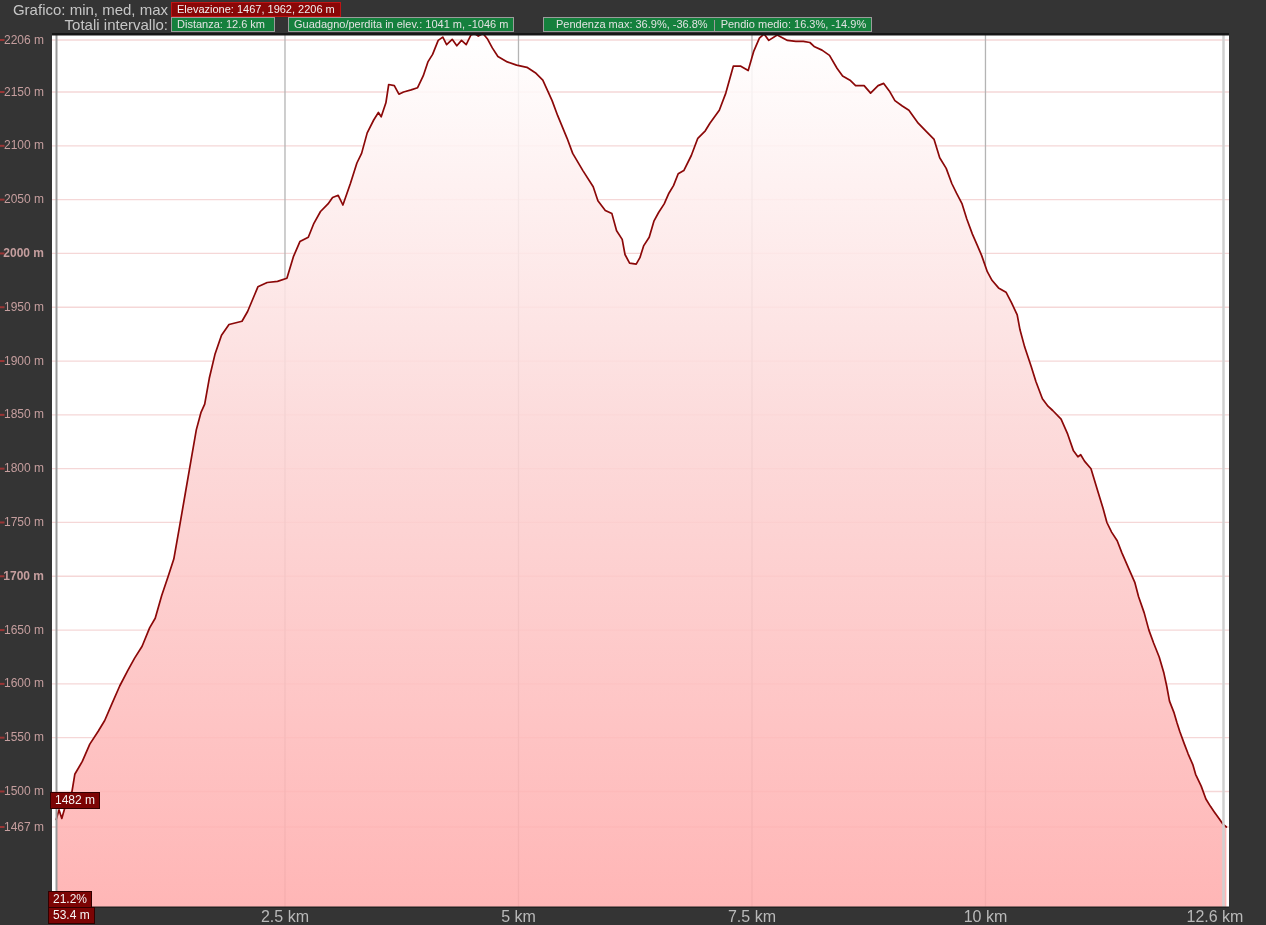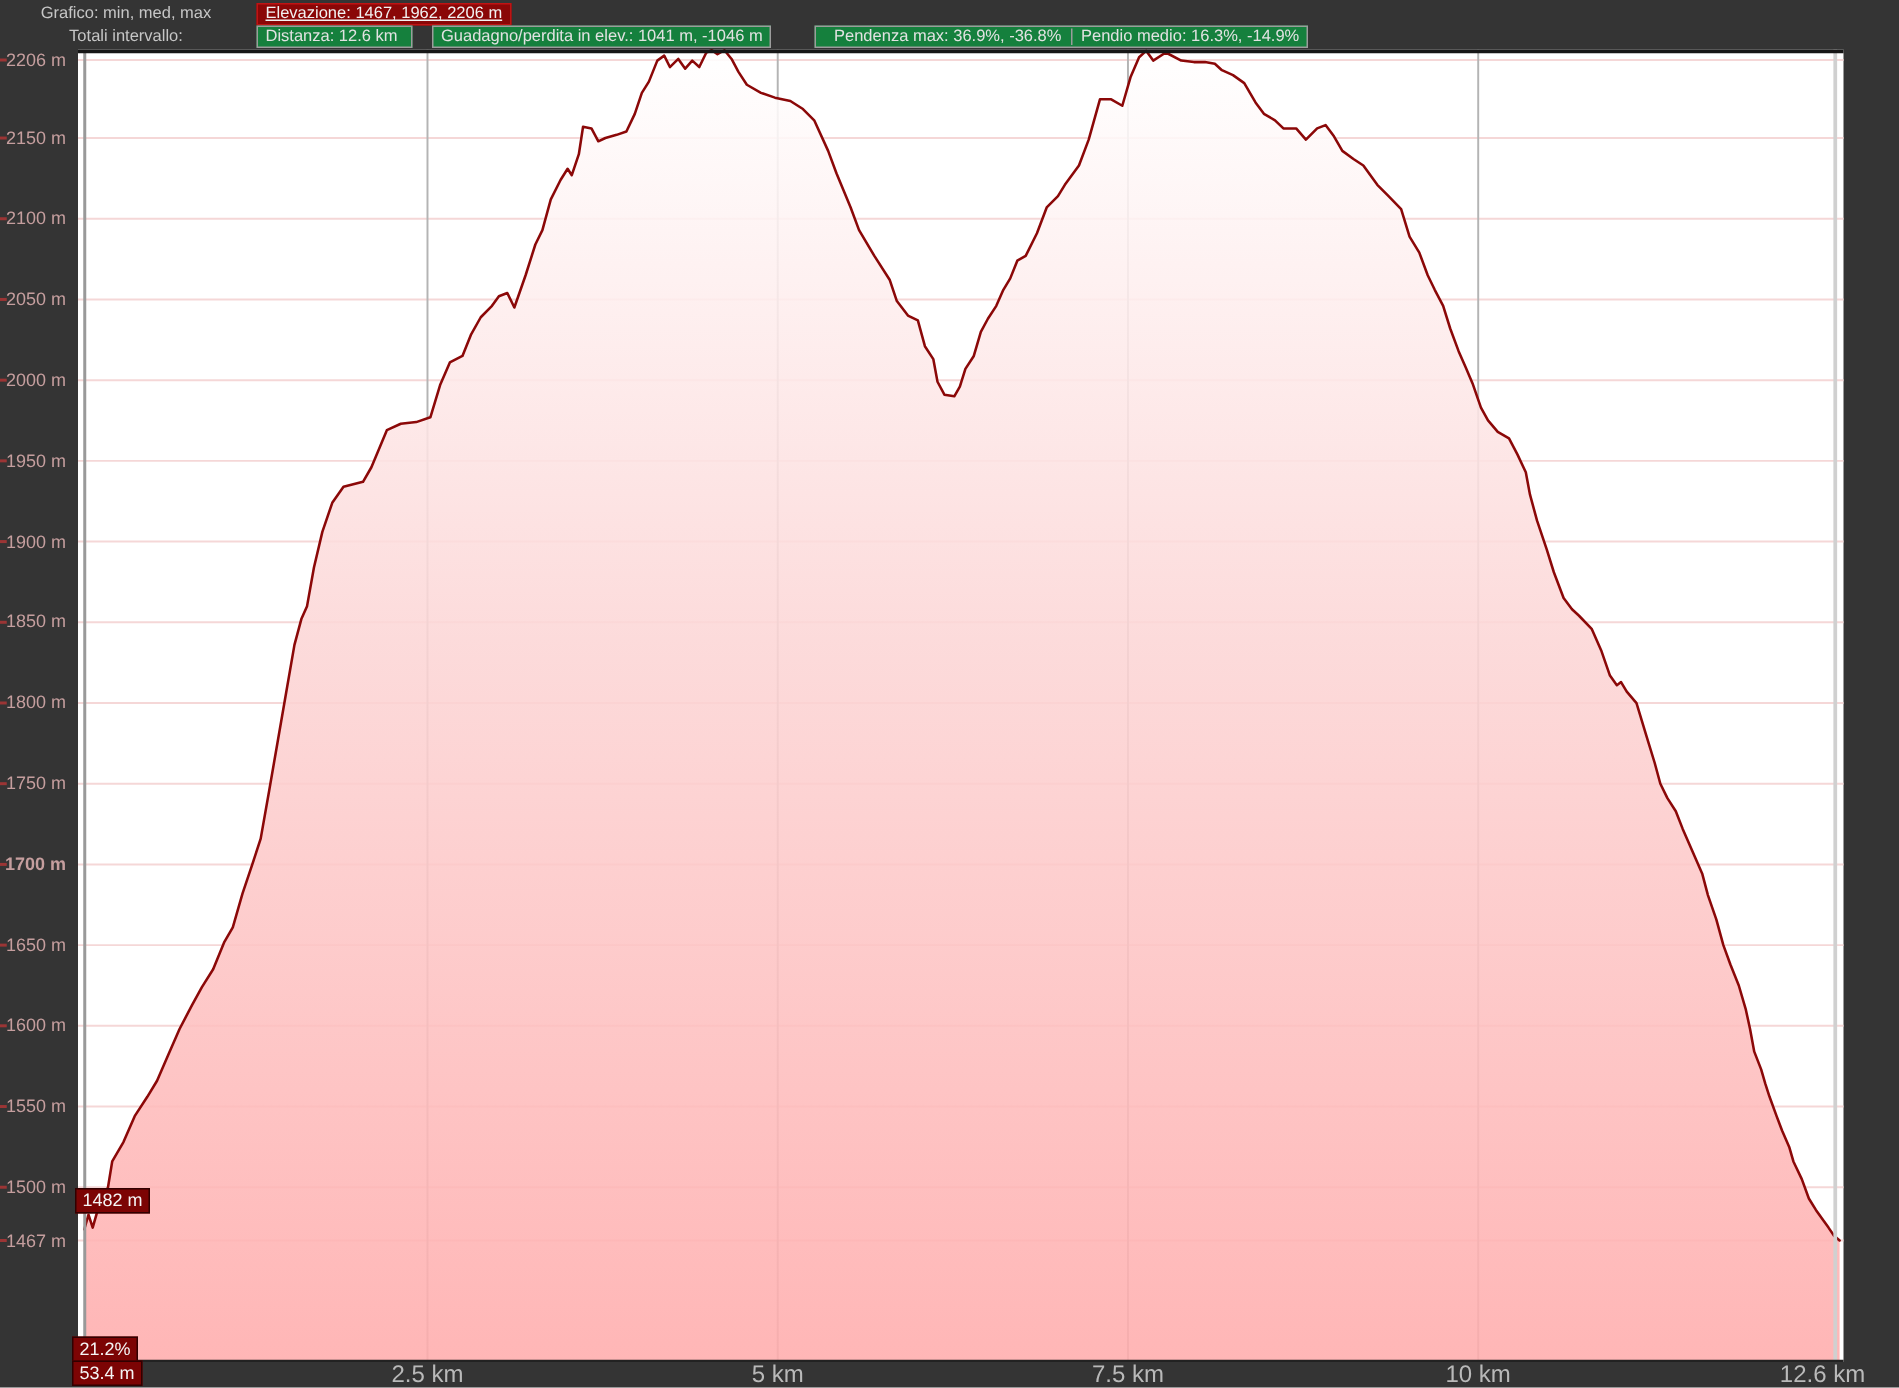--- a/index.html
+++ b/index.html
@@ -5,30 +5,30 @@
   html,body{margin:0;padding:0;}
   body{
     width:1266px;height:925px;position:relative;overflow:hidden;
     background:#343434;
     font-family:"Liberation Sans", sans-serif;
     -webkit-font-smoothing:antialiased;
   }
   #root{position:absolute;inset:0;}
   
   .hdr-label{
-    position:absolute;left:0;width:168px;text-align:center;
-    font-size:11px;line-height:15px;color:#c6c6c6;white-space:nowrap;
+    position:absolute;left:0;width:168px;text-align:right;
+    font-size:15px;line-height:15px;color:#c6c6c6;white-space:nowrap;
   }
   .hdr-box{
     position:absolute;height:13px;line-height:13px;font-size:11px;
     color:#e2e2e2;background:#15803d;border:1px solid #9c9c9c;
     padding:0 5px;white-space:nowrap;
   }
   .hdr-box.red{
-    background:#8a0707;border-color:#bf1414;color:#f2f2f2;text-decoration:underline;
+    background:#8a0707;border-color:#bf1414;color:#f2f2f2;
   }
   .slope-divider{
     display:inline-block;width:1px;height:11px;background:#9c9c9c;
     vertical-align:middle;margin:0 6px;
   }
   
   #plot-svg{position:absolute;top:0;left:0;}
   
   .ytick{
     position:absolute;left:0;width:44px;height:15px;line-height:15px;
@@ -104,21 +104,21 @@
       <rect x="0" y="736.6837" width="4.5" height="2" fill="#9b3535"></rect>
       <rect x="0" y="790.4887" width="4.5" height="2" fill="#9b3535"></rect>
       <rect x="0" y="826" width="4.5" height="2" fill="#9b3535"></rect>
     </svg>
 
   <div id="y-axis">
       <div class="ytick" style="top: 32.5px;">2206 m</div>
       <div class="ytick" style="top: 84.5237px;">2150 m</div>
       <div class="ytick" style="top: 138.329px;">2100 m</div>
       <div class="ytick" style="top: 192.134px;">2050 m</div>
-      <div class="ytick" style="top: 245.939px;">2000 m</div>
+      <div class="ytick" style="top: 245.939px; font-weight: bold;">2000 m</div>
       <div class="ytick" style="top: 299.744px;">1950 m</div>
       <div class="ytick" style="top: 353.549px;">1900 m</div>
       <div class="ytick" style="top: 407.354px;">1850 m</div>
       <div class="ytick" style="top: 461.159px;">1800 m</div>
       <div class="ytick" style="top: 514.964px;">1750 m</div>
       <div class="ytick" style="top: 568.769px; font-weight: bold;">1700 m</div>
       <div class="ytick" style="top: 622.574px;">1650 m</div>
       <div class="ytick" style="top: 676.379px;">1600 m</div>
       <div class="ytick" style="top: 730.184px;">1550 m</div>
       <div class="ytick" style="top: 783.989px;">1500 m</div>

